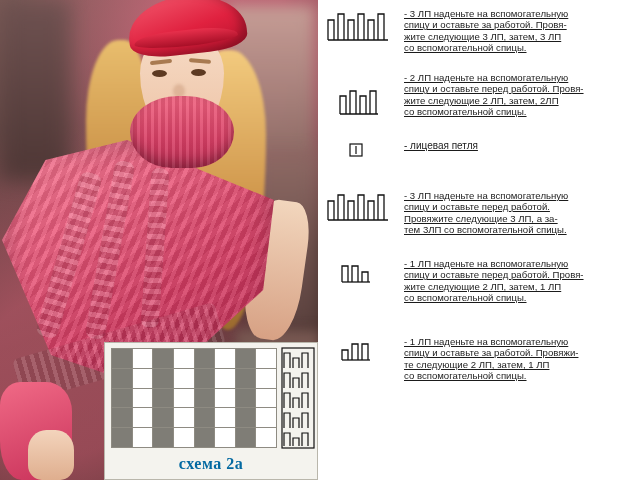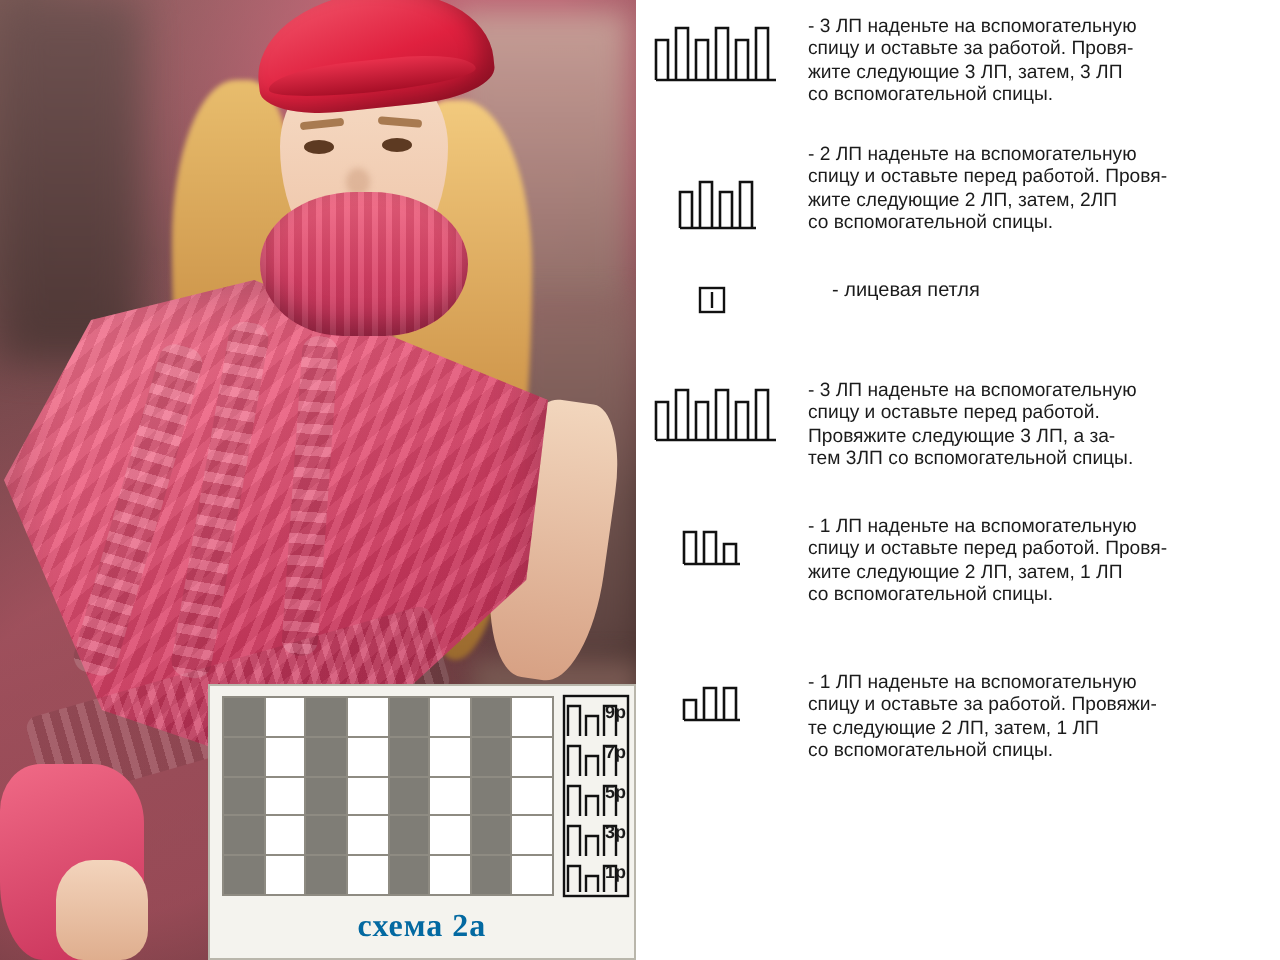--- a/index.html
+++ b/index.html
@@ -266,26 +266,26 @@
     justify-content: flex-start;
     align-items: flex-start;
     padding-top: 2px;
   }
   .txt {
     font-size: 9.6px;
     line-height: 11.4px;
     color: #1b1b1b;
     font-family: "Liberation Sans", sans-serif;
     white-space: pre-line;
+    text-decoration: underline;
   }
   .txt-small {
     font-size: 10px;
     line-height: 12px;
     color: #1b1b1b;
-    margin-left: 12px;
   }
   .e1 { left: 8px; top: 8px;  width: 310px; }
   .e2 { left: 8px; top: 72px; width: 310px; align-items: flex-end; }
   .e3 { left: 8px; top: 140px; width: 310px; }
   .e4 { left: 8px; top: 162px; width: 310px; }
   .e5 { left: 8px; top: 190px; width: 310px; }
   .e6 { left: 8px; top: 258px; width: 310px; }
   .e7 { left: 8px; top: 336px; width: 310px; }
 </style>
 </head>
@@ -391,27 +391,20 @@
           <rect x="1" y="1" width="32" height="100"></rect>
           <path d="M3 21 L3 6 L9 6 L9 21 M12 21 L12 11 L18 11 L18 21 M21 21 L21 6 L27 6 L27 21"></path>
           <path d="M3 41 L3 26 L9 26 L9 41 M12 41 L12 31 L18 31 L18 41 M21 41 L21 26 L27 26 L27 41"></path>
           <path d="M3 61 L3 46 L9 46 L9 61 M12 61 L12 51 L18 51 L18 61 M21 61 L21 46 L27 46 L27 61"></path>
           <path d="M3 81 L3 66 L9 66 L9 81 M12 81 L12 71 L18 71 L18 81 M21 81 L21 66 L27 66 L27 81"></path>
           <path d="M3 99 L3 86 L9 86 L9 99 M12 99 L12 91 L18 91 L18 99 M21 99 L21 86 L27 86 L27 99"></path>
         </g>
       </svg>
     </div>
 
-    <div class="rownums">
-      <div>9р</div>
-      <div>7р</div>
-      <div>5р</div>
-      <div>3р</div>
-      <div>1р</div>
-    </div>
 
     <div class="schema-title">схема 2а</div>
   </div>
 
   <div class="legend">
 
     <div class="entry e1">
       <div class="sym">
         <svg width="76" height="34" viewBox="0 0 76 34">
           <g stroke="#111" stroke-width="1.3" fill="none">

